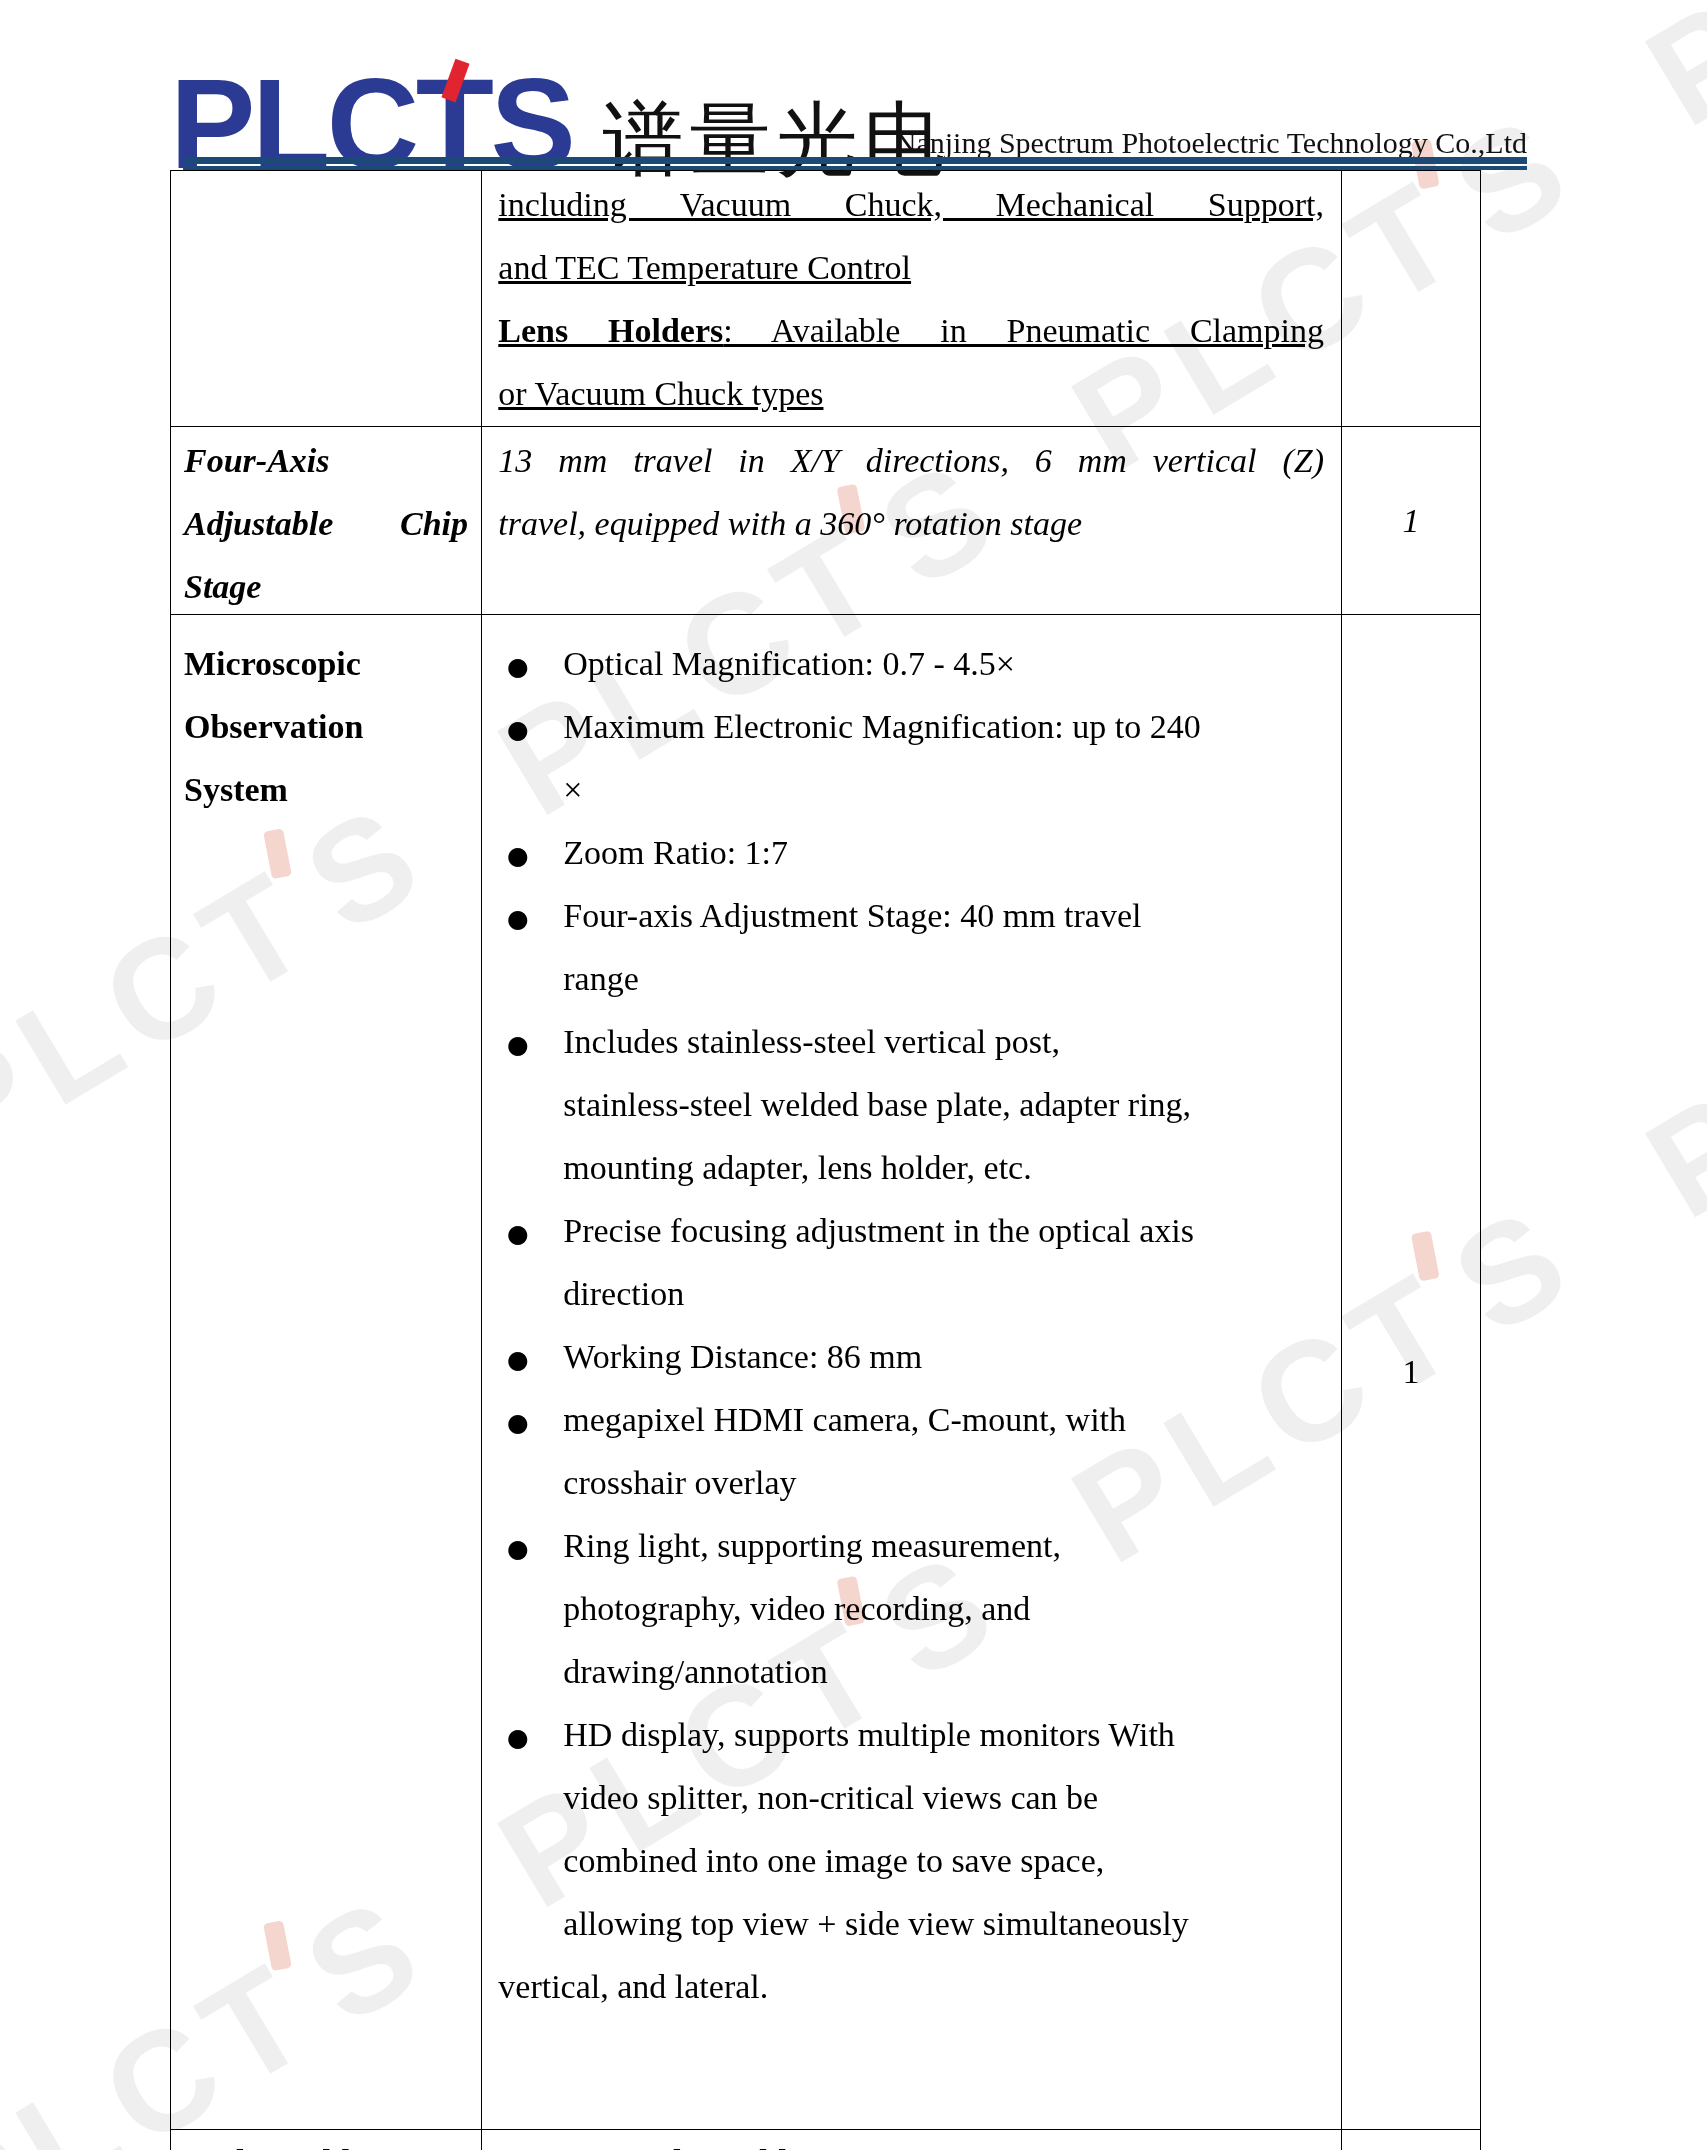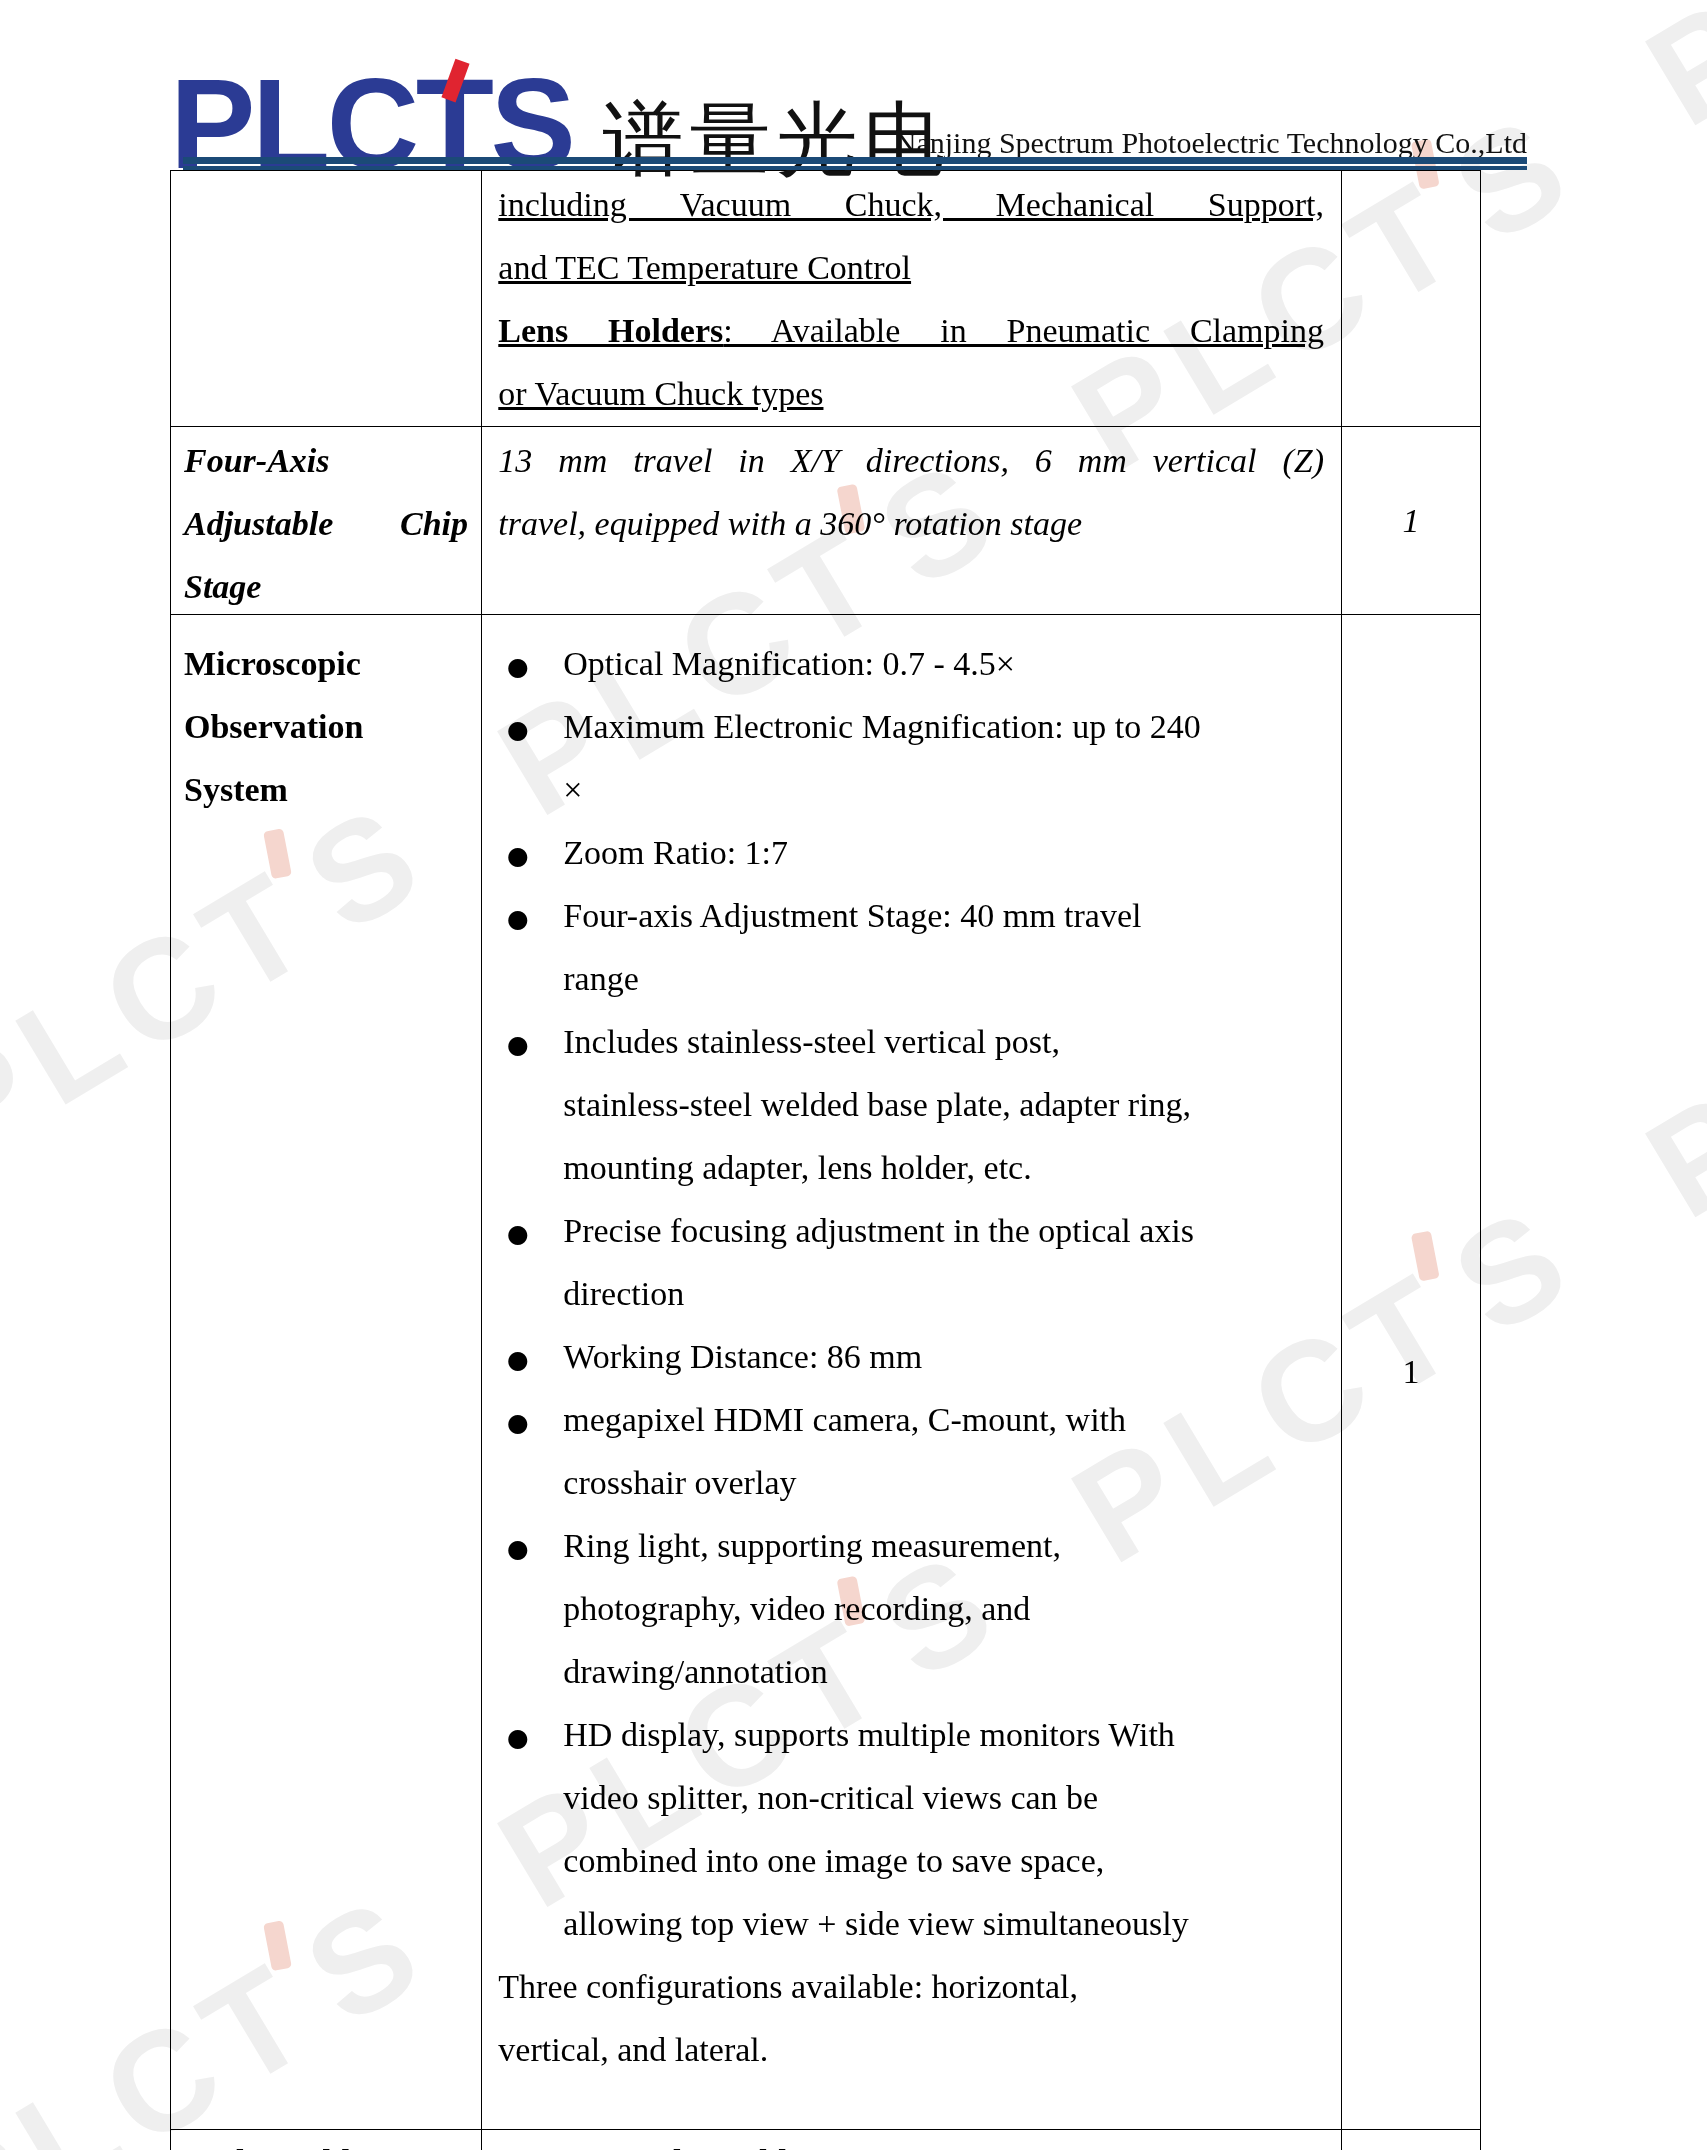--- a/index.html
+++ b/index.html
@@ -127,21 +127,20 @@
           <div class="ln b"><span class="dot">●</span>Working Distance: 86 mm</div>
           <div class="ln b"><span class="dot">●</span>megapixel HDMI camera, C-mount, with</div>
           <div class="ln c">crosshair overlay</div>
           <div class="ln b"><span class="dot">●</span>Ring light, supporting measurement,</div>
           <div class="ln c">photography, video recording, and</div>
           <div class="ln c">drawing/annotation</div>
           <div class="ln b"><span class="dot">●</span>HD display, supports multiple monitors With</div>
           <div class="ln c">video splitter, non-critical views can be</div>
           <div class="ln c">combined into one image to save space,</div>
           <div class="ln c">allowing top view + side view simultaneously</div>
-          <div class="ln">Three configurations available: horizontal,</div>
           <div class="ln">vertical, and lateral.</div>
         </div>
         <div class="cell qty">
           <span>1</span>
         </div>
       </div>
       <div class="row row-3">
         <div class="cell label">
           <div class="ln">Probe Holders</div>
         </div>

